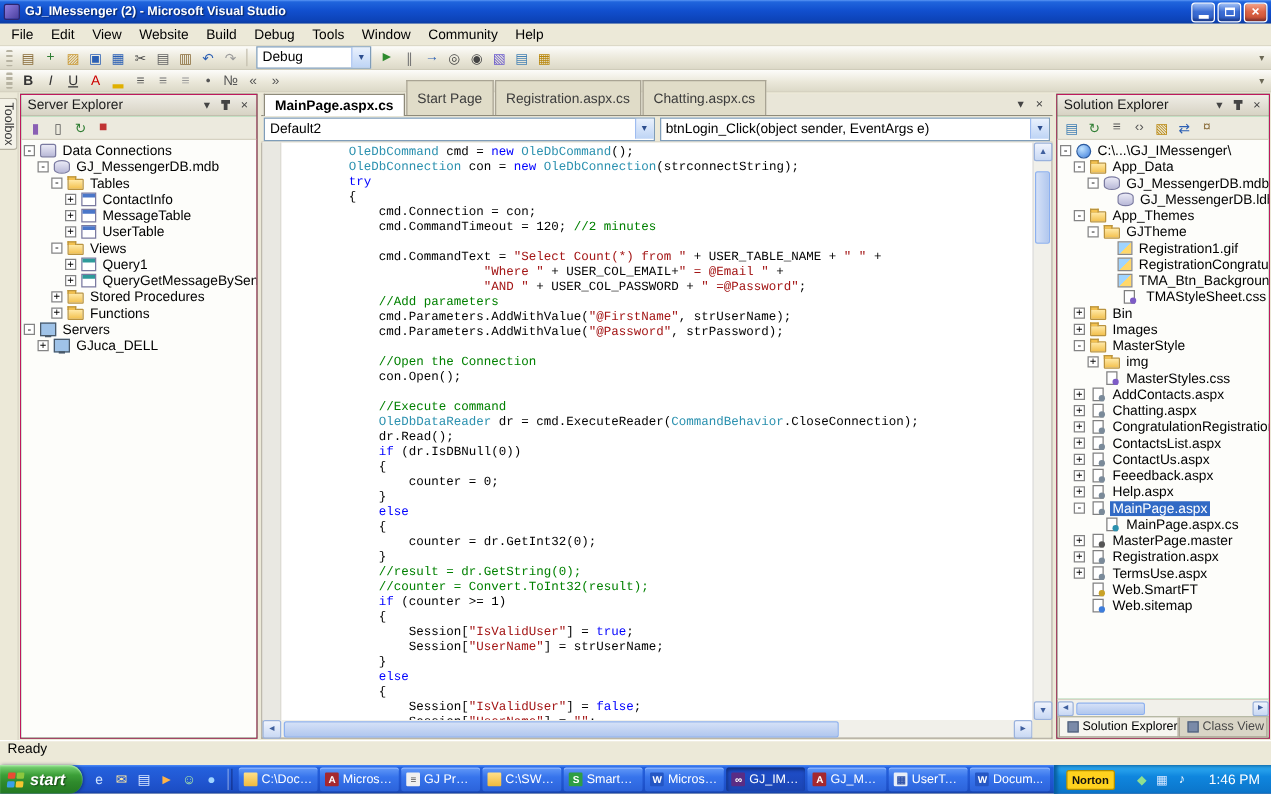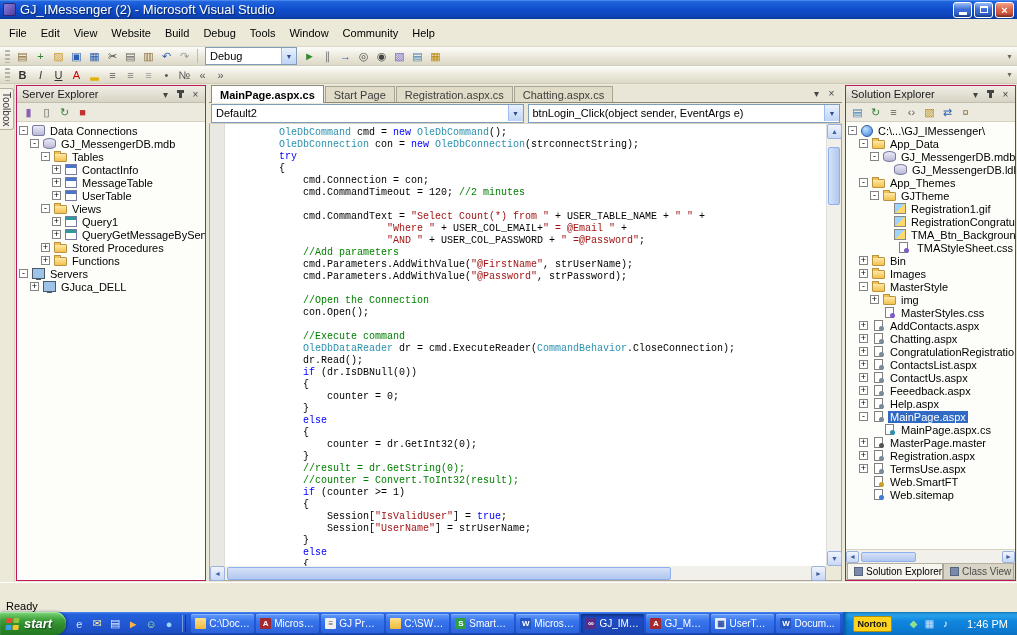--- a/index.html
+++ b/index.html
@@ -6,32 +6,32 @@
   html,body { width:1017px; height:635px; overflow:hidden; }
   body { font-family:"Liberation Sans",sans-serif; font-size:11px; background:#ece9d8; }
   .window { width:1017px; height:635px; display:flex; flex-direction:column; }
 
   
   .titlebar { height:19px; flex:none; display:flex; align-items:center; padding:0 3px;
     background:linear-gradient(180deg,#5a96f5 0%,#2065dd 8%,#114fce 45%,#0d43b8 85%,#0a3a9e 100%);
     color:#fff; }
   .app-icon { width:13px; height:13px; margin-right:4px; border-radius:2px;
     background:linear-gradient(135deg,#8f7ee0,#4a3e9e); border:1px solid #2d2670; }
-  .title-text { font-weight:normal; font-size:13px; text-shadow:1px 1px 1px #08255e; white-space:nowrap; }
+  .title-text { font-weight:bold; font-size:10px; text-shadow:1px 1px 1px #08255e; white-space:nowrap; }
   .win-btns { margin-left:auto; display:flex; }
   .wbtn { width:19px; height:16px; margin-left:2px; border:1px solid #fff; border-radius:3px;
     background:linear-gradient(#9ebef5,#3d6fd6 45%,#2c5cc4); color:#fff;
     display:flex; align-items:center; justify-content:center; font-size:11px; font-weight:bold;
     box-shadow:inset 0 -2px 2px rgba(0,0,40,.35); }
   .wbtn.close { background:linear-gradient(#f3a389,#dd6547 45%,#c44a2e); }
   .min-glyph { width:8px; height:3px; background:#fff; margin-top:7px; }
   .restore-glyph { width:8px; height:7px; border:1px solid #fff; border-top:2px solid #fff; }
 
   
-  .menubar { height:28px; flex:none; background:#ece9d8; border-bottom:1px solid #dcd9c8;
+  .menubar { height:18px; flex:none; background:#ece9d8; border-bottom:1px solid #dcd9c8;
     display:flex; align-items:center; padding-left:2px; }
   .menu-items { display:flex; }
   .menu-item { padding:2px 7px; color:#000; }
   .toolbar { height:19px; flex:none; display:flex; align-items:center; gap:1px; padding:0 2px;
     background:linear-gradient(180deg,#fcfcfa,#ecead e0 55%,#ddd9c8);
     background:linear-gradient(180deg,#fcfcfa,#ebe8da 55%,#dcd9c8);
     border-bottom:1px solid #cfccba; }
   .toolbar.second { height:18px; }
   .grip { width:5px; height:13px; margin:0 3px;
     background:repeating-linear-gradient(180deg,#b7b3a2 0 2px,transparent 2px 4px);
@@ -101,21 +101,21 @@
   .ti-config::after { background:#c9a227; }
   .ti-sitemap::after { background:#3d7ddb; }
   .ti-master::after { background:#555; }
   .ti-image { width:12px; border:1px solid #888;
     background:linear-gradient(135deg,#9fd4ff 0 50%,#ffd86b 50% 100%); }
 
   
   .editor { flex:1; min-width:0; display:flex; flex-direction:column; margin:1px 0; }
   .tabstrip { height:18px; flex:none; display:flex; align-items:flex-end; background:#e9e6d8;
     border-bottom:1px solid #8e8a7a; padding-left:2px; }
-  .tab { height:16px; display:flex; align-items:center; padding:0 8px; font-size:11px;
+  .tab { height:28px; display:flex; align-items:center; padding:0 8px; font-size:11px;
     background:#e0dcc8; color:#3c3c3c; border:1px solid #a9a494; border-bottom:none; margin-right:1px;
     white-space:nowrap; }
   .tab.active { height:18px; background:#fff; font-weight:bold; color:#000; margin-bottom:-1px;
     border-color:#8e8a7a; }
   .tabstrip-btns { margin-left:auto; display:flex; align-items:center; padding:0 3px 2px 0; }
   .ts-btn { width:15px; height:14px; display:flex; align-items:center; justify-content:center;
     color:#444; font-size:10px; }
   .navbar { height:21px; flex:none; display:flex; gap:4px; align-items:center; padding:0 2px;
     background:#ece9d8; border-bottom:1px solid #d6d2c2; }
   .navbar .combo { flex:1; height:19px; min-width:0; }
@@ -147,22 +147,22 @@
   .sx-hscroll .sb-btn { width:13px; height:12px; }
   .sx-hthumb { width:55px; height:10px; margin:0 2px; background:linear-gradient(#d5e1f7,#b1c7ee);
     border:1px solid #8cb0f0; border-radius:2px; }
   .btabs { height:17px; flex:none; display:flex; background:#d9d5c6; border-top:1px solid #b5b1a0; padding:0 1px; }
   .btab { display:flex; align-items:center; gap:3px; padding:0 6px; font-size:10px; color:#4a4a4a;
     border:1px solid #a9a494; border-top:none; background:#d9d5c6; white-space:nowrap; overflow:hidden; }
   .btab.active { background:#f6f5ef; color:#000; }
   .btab-ic { width:9px; height:9px; background:#7a8aa8; border:1px solid #55657f; flex:none; }
 
   
-  .statusbar { height:30px; flex:none; background:#ece9d8; border-top:1px solid #fff;
-    display:flex; align-items:flex-end; padding-left:6px; color:#000; }
+  .statusbar { height:20px; flex:none; background:#ece9d8; border-top:1px solid #fff;
+    display:flex; align-items:flex-start; padding-left:6px; color:#000; }
 
   
   .taskbar { height:23px; flex:none; display:flex; align-items:stretch;
     background:linear-gradient(180deg,#4b8af8 0%,#2461dd 9%,#2157d2 50%,#1c4ec5 88%,#163f9e 100%); }
   .start { flex:none; display:flex; align-items:center; gap:4px; padding:0 14px 0 6px; margin-right:2px;
     background:linear-gradient(180deg,#7fd87a 0%,#3c9f38 35%,#2f8a2c 60%,#237822 100%);
     border-radius:0 11px 11px 0; box-shadow:1px 0 3px rgba(0,20,60,.5), inset 0 1px 1px #a9e8a5;
     color:#fff; font-weight:bold; font-style:italic; font-size:13px; text-shadow:1px 1px 1px #1a4d18; }
   .winflag { width:14px; height:12px; display:grid; grid-template-columns:6px 6px; gap:1px; transform:skewX(-6deg); }
   .winflag i { width:6px; height:5px; border-radius:1px; display:block; }

